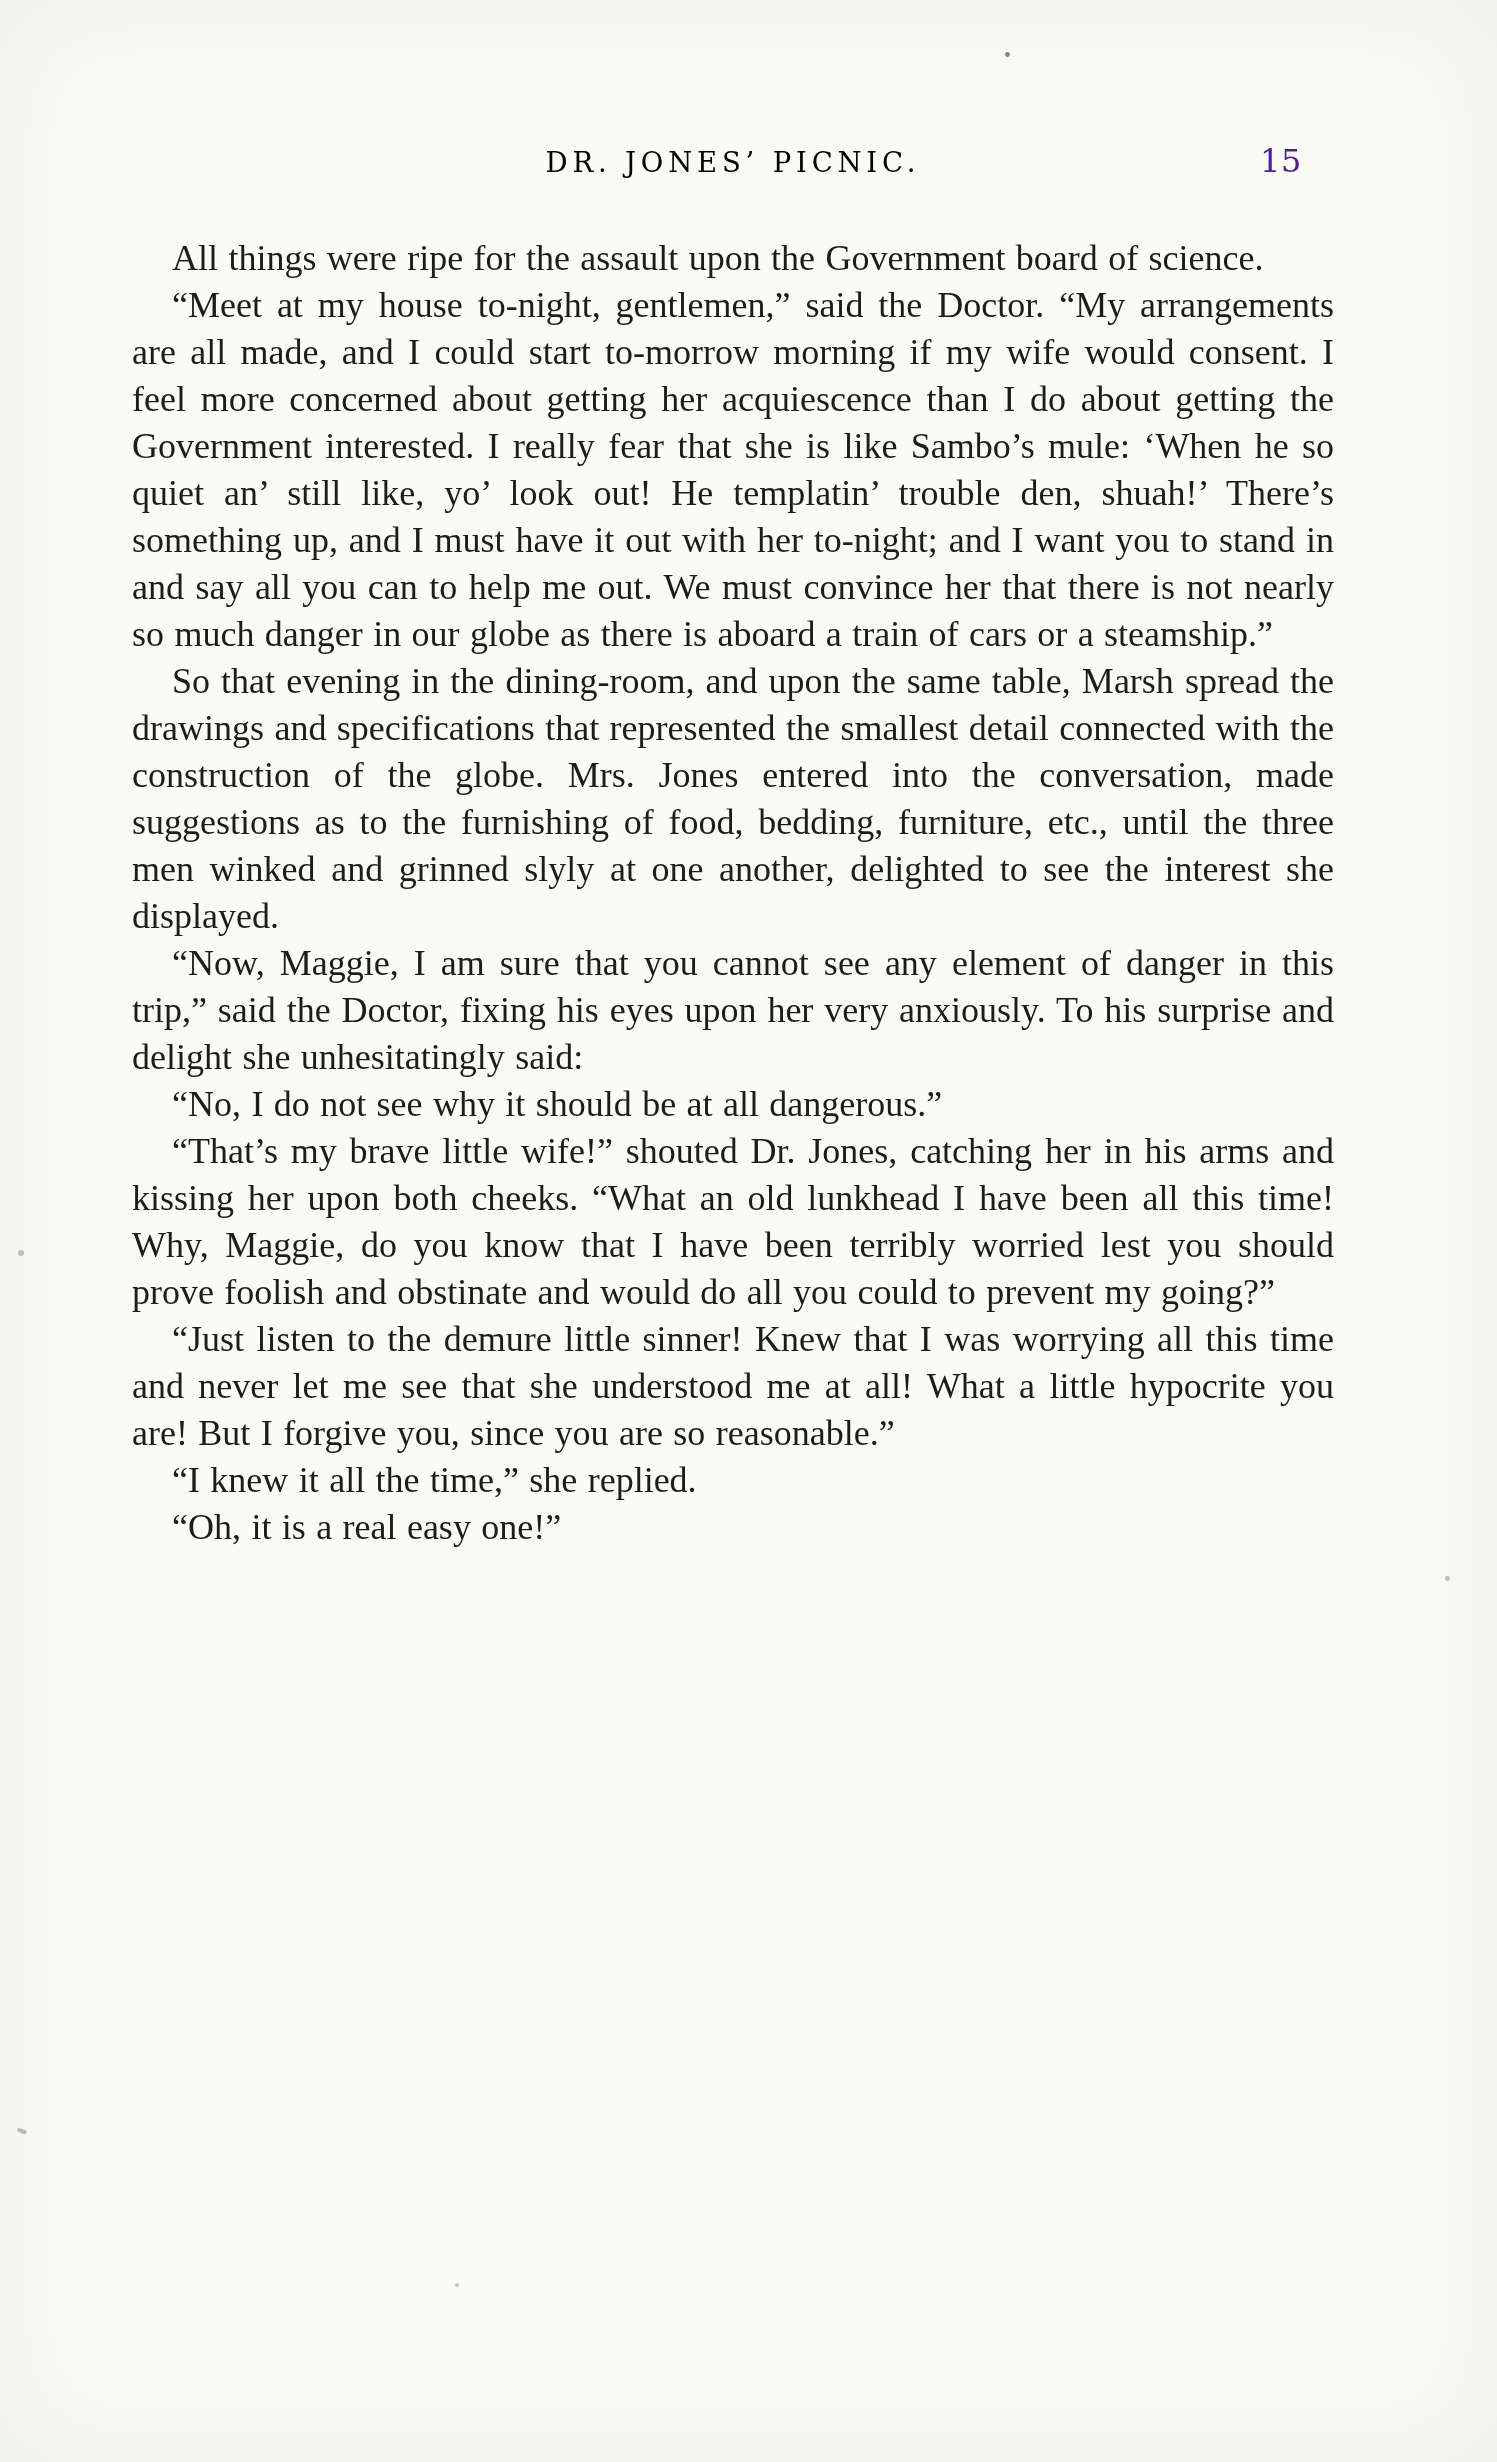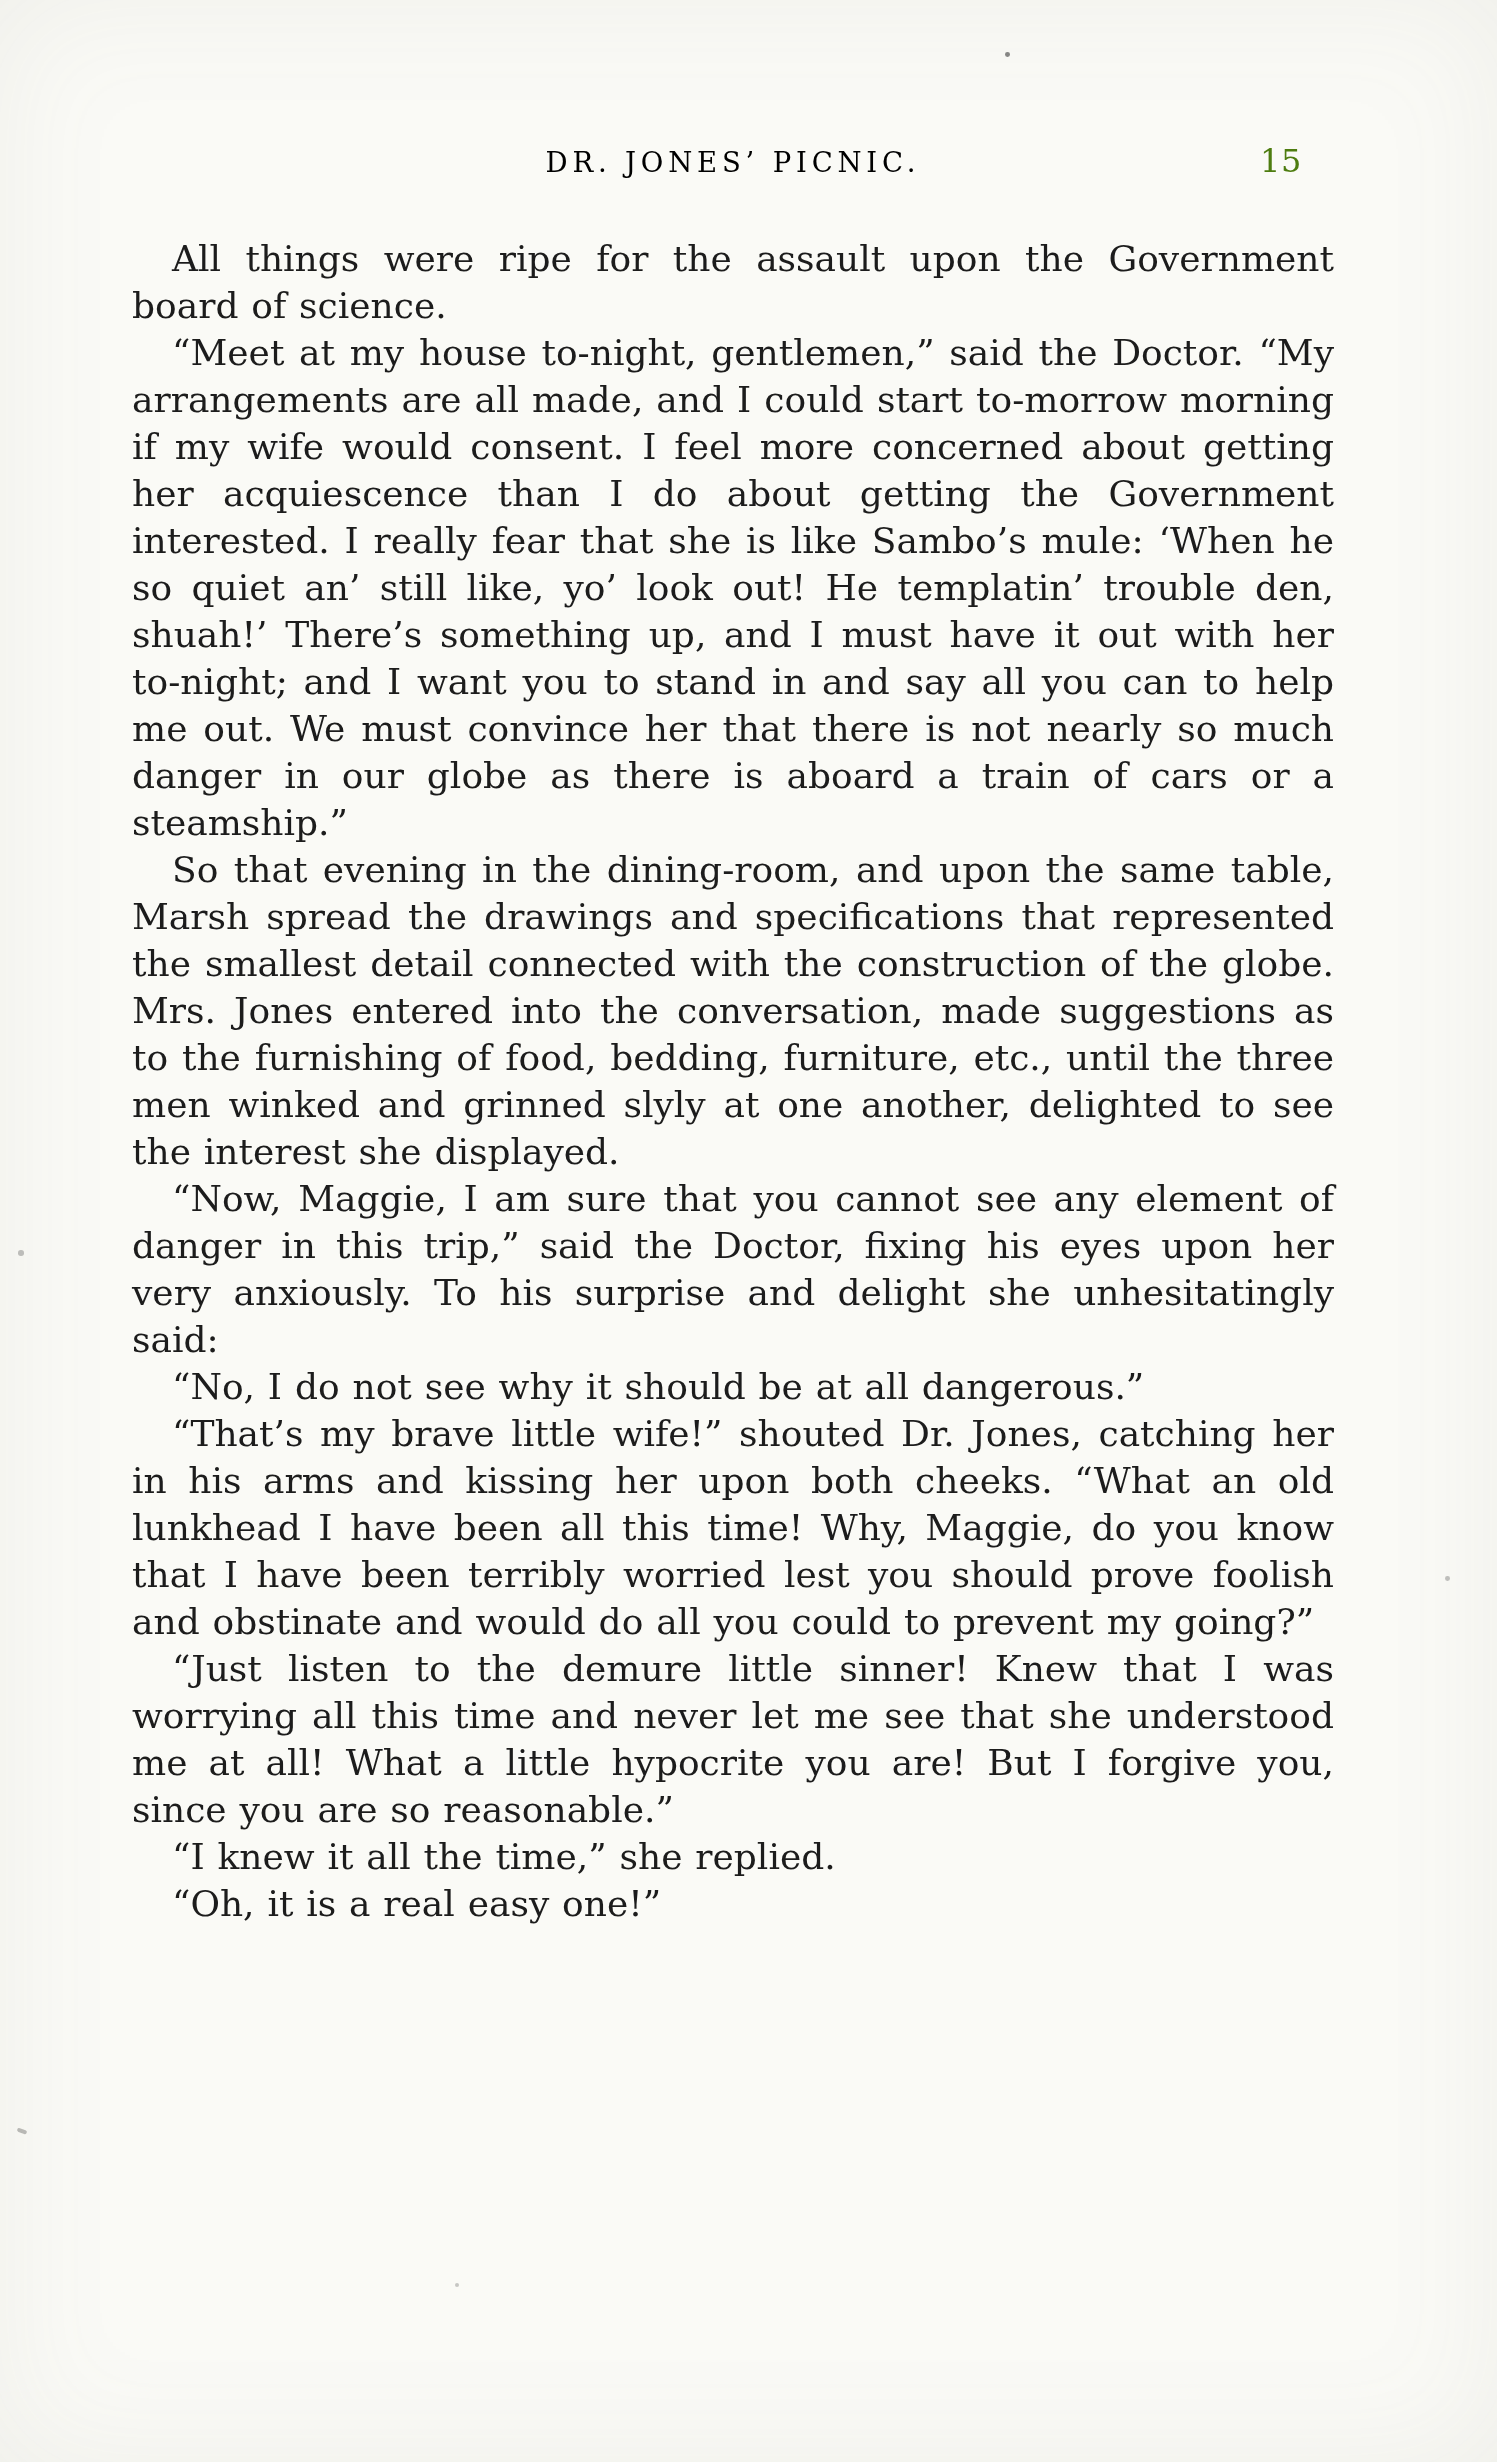--- a/index.html
+++ b/index.html
@@ -33,31 +33,32 @@
     font-size: 27.5px;
     letter-spacing: 4.8px;
     color: #000000;
   }
   .page-number {
     position: absolute;
     top: -4.1px;
     right: 32px;
     font-size: 32px;
     letter-spacing: 0.7px;
-    color: #4d7c0f;
+    color: #4c1d95;
   }
   .body-text {
     position: absolute;
     top: 235px;
     left: 132px;
     width: 1202px;
     font-size: 36px;
     line-height: 47px;
     text-align: justify;
     word-spacing: 1.4px;
+    font-family: Liberation Serif, serif;
   }
   .body-text p {
     margin: 0;
     text-indent: 40px;
   }
   .speck {
     position: absolute;
     background: rgba(40,40,40,0.55);
     border-radius: 50%;
   }

